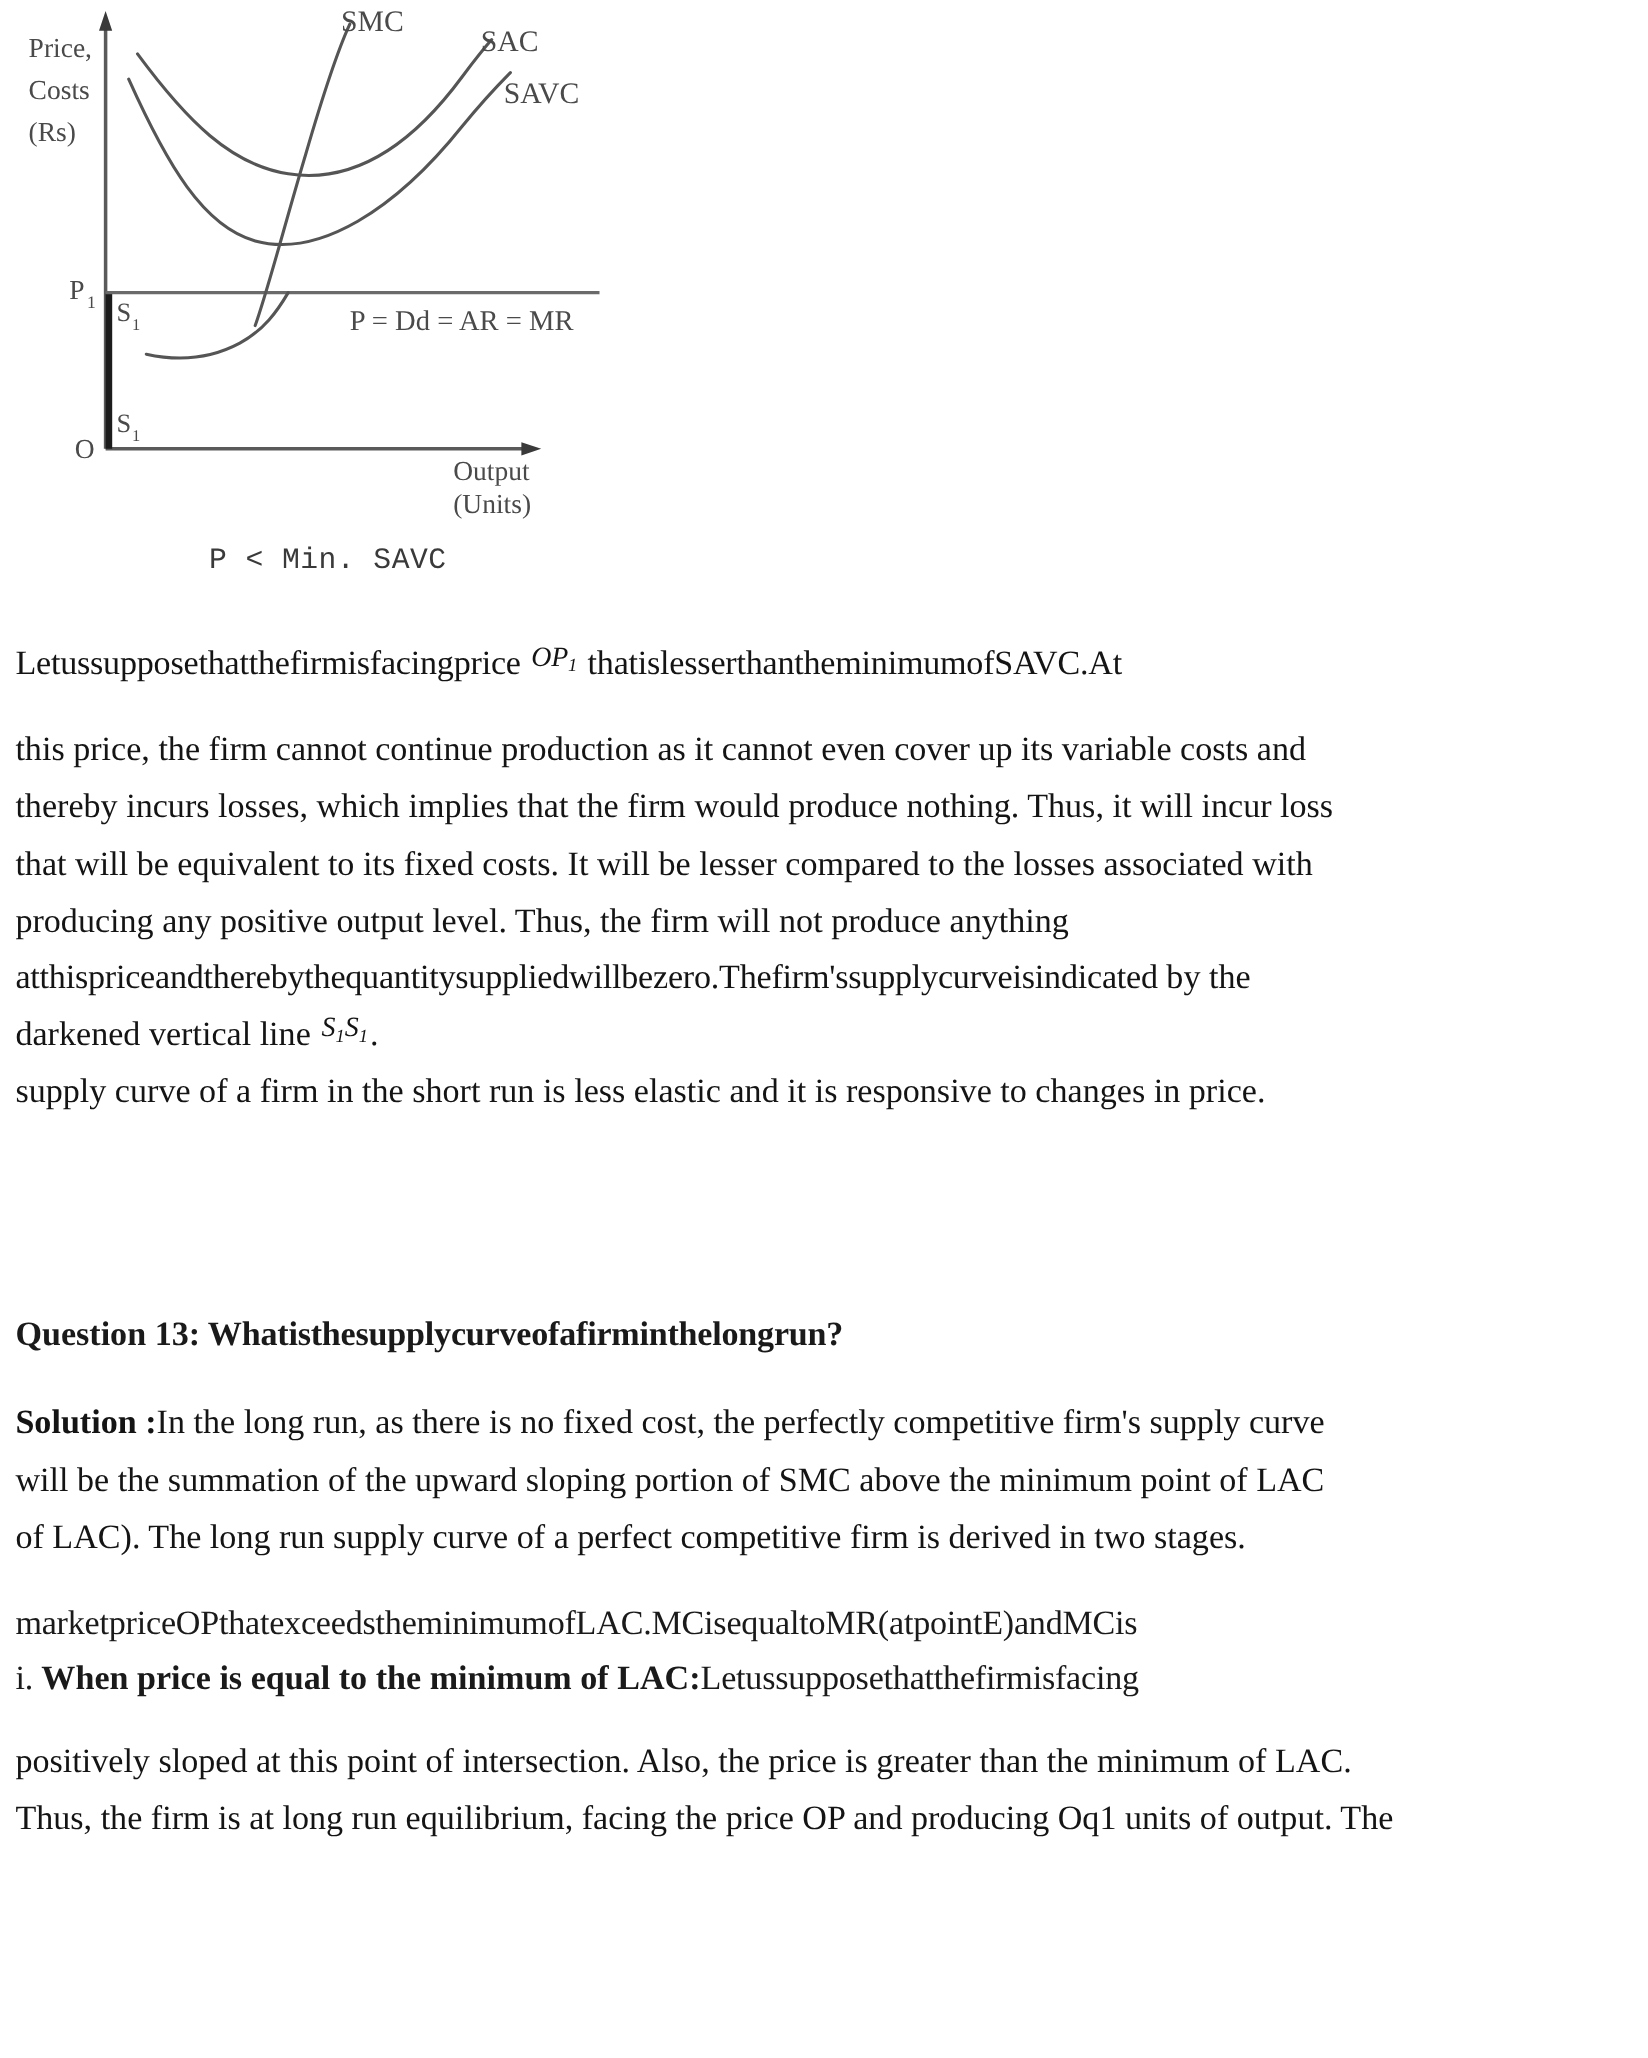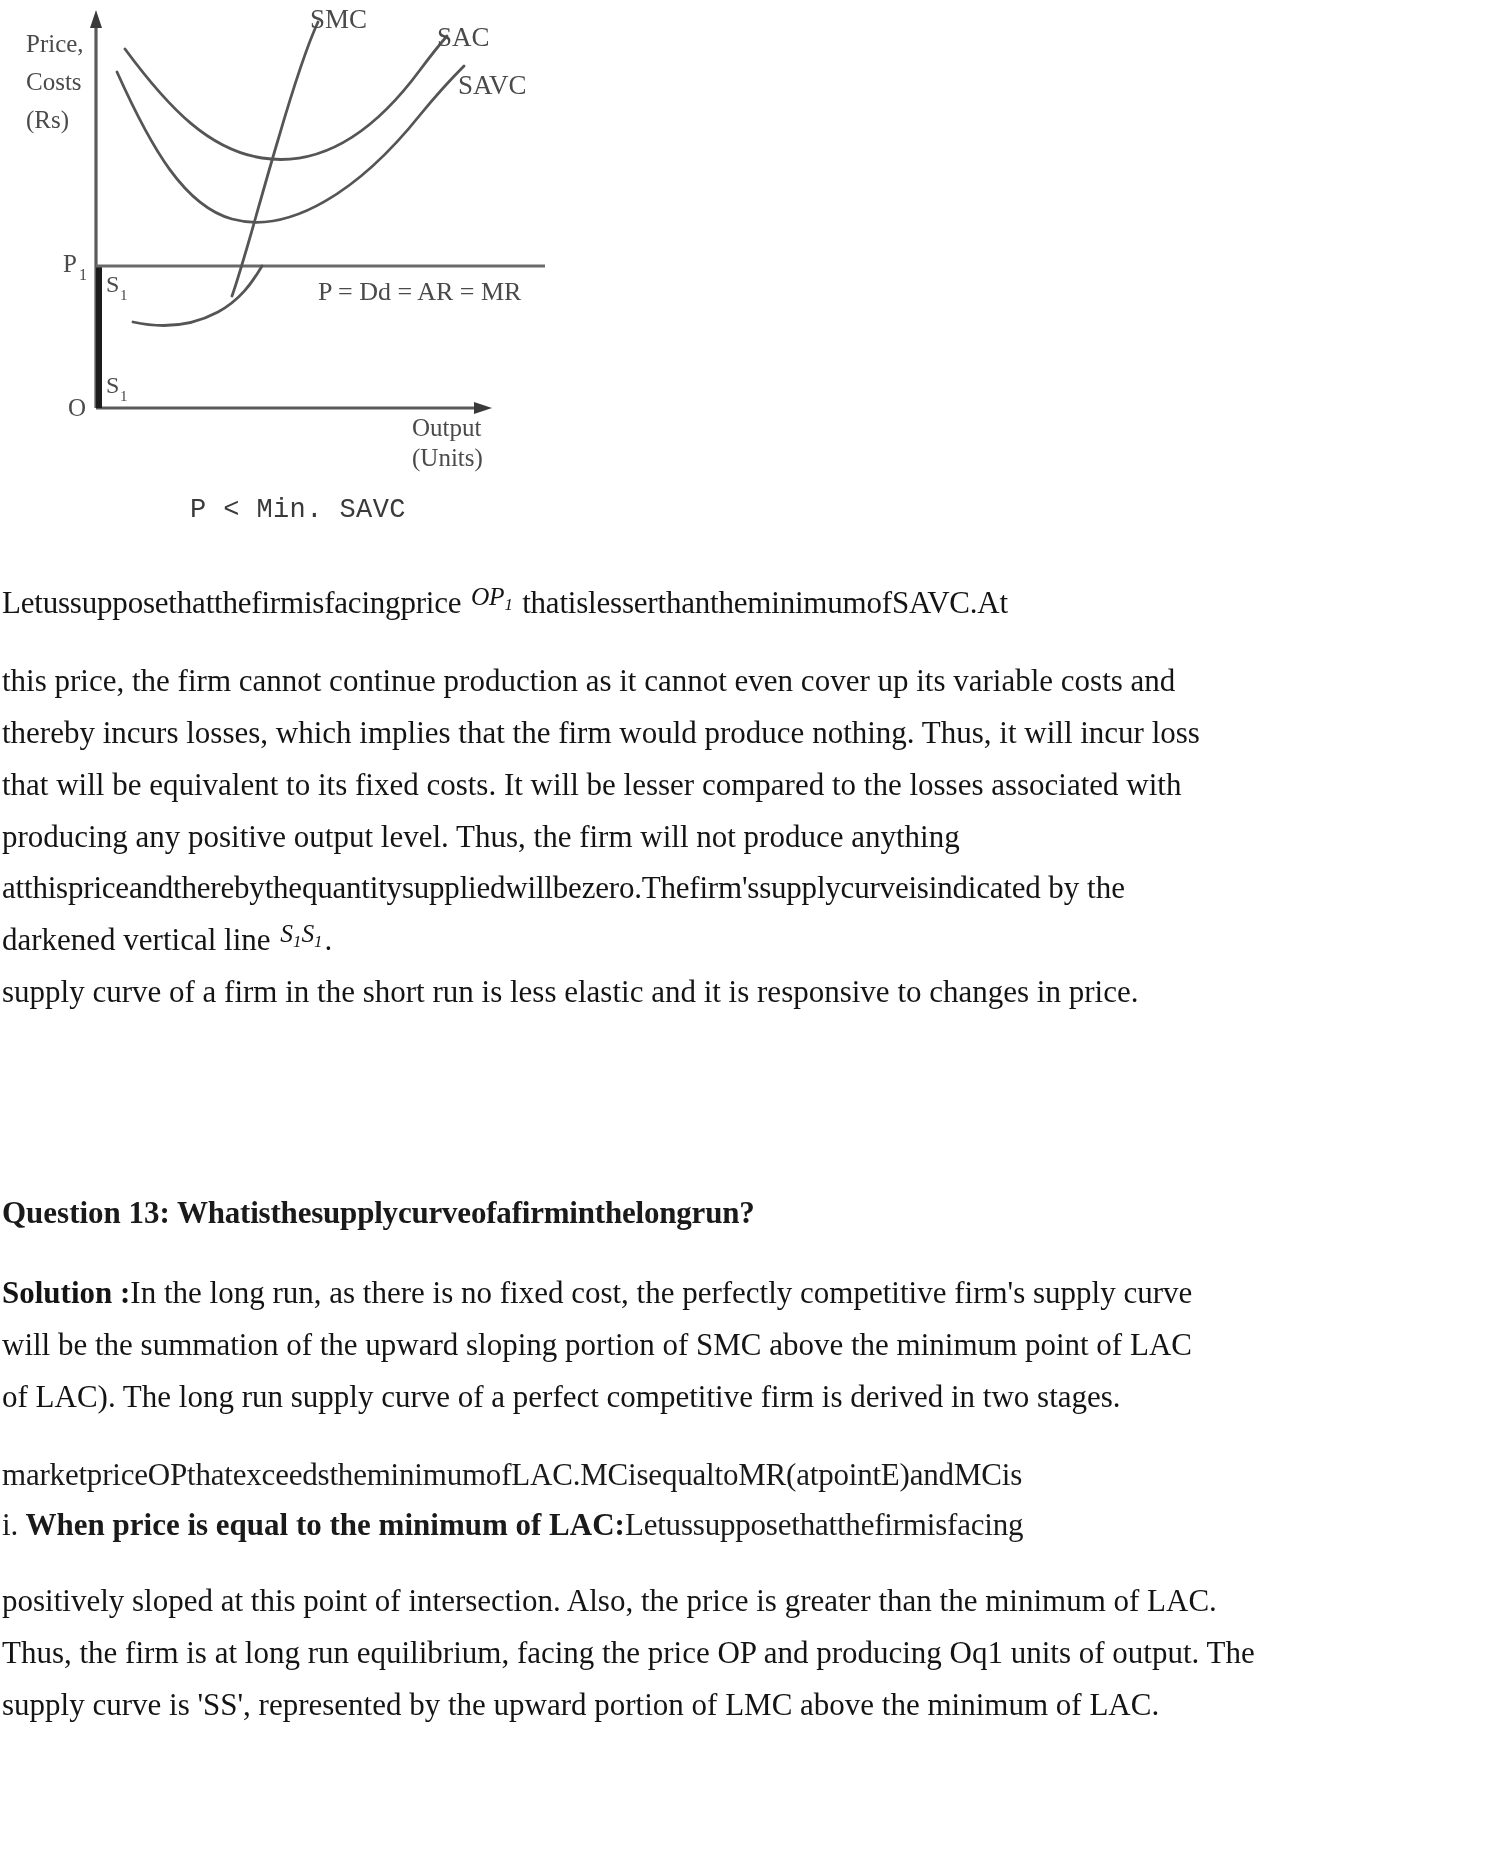--- a/index.html
+++ b/index.html
@@ -47,21 +47,21 @@
   .curve-label {
     font-family: "Liberation Serif", "DejaVu Serif", serif;
     fill: #4a4a4a;
     font-size: 27px;
   }
 
   
   .content {
     position: relative;
     width: 1498px;
-    padding: 0 40px 0 2px;
+    padding: 0 40px 0 14px;
     box-sizing: border-box;
   }
   p.para {
     font-size: 31px;
     line-height: 1.48;
     margin: 0 0 6px 0;
     text-align: left;
     color: #141414;
   }
   .tight {
@@ -194,15 +194,14 @@
 
   <div class="spacer-sm"></div>
 
   <p class="list-item tight">marketpriceOPthatexceedstheminimumofLAC.MCisequaltoMR(atpointE)andMCis</p>
   <p class="list-item"><span>i.</span><span class="bold"> When price is equal to the minimum of LAC:</span><span class="tight">Letussupposethatthefirmisfacing</span></p>
 
   <div class="spacer-sm"></div>
 
   <p class="para">positively sloped at this point of intersection. Also, the price is greater than the minimum of LAC.</p>
   <p class="para">Thus, the firm is at long run equilibrium, facing the price OP and producing Oq1 units of output. The</p>
-  <p class="para">supply curve is 'SS', represented by the upward portion of LMC above the minimum of LAC.</p>
 
 </div>
 
 </body></html>

